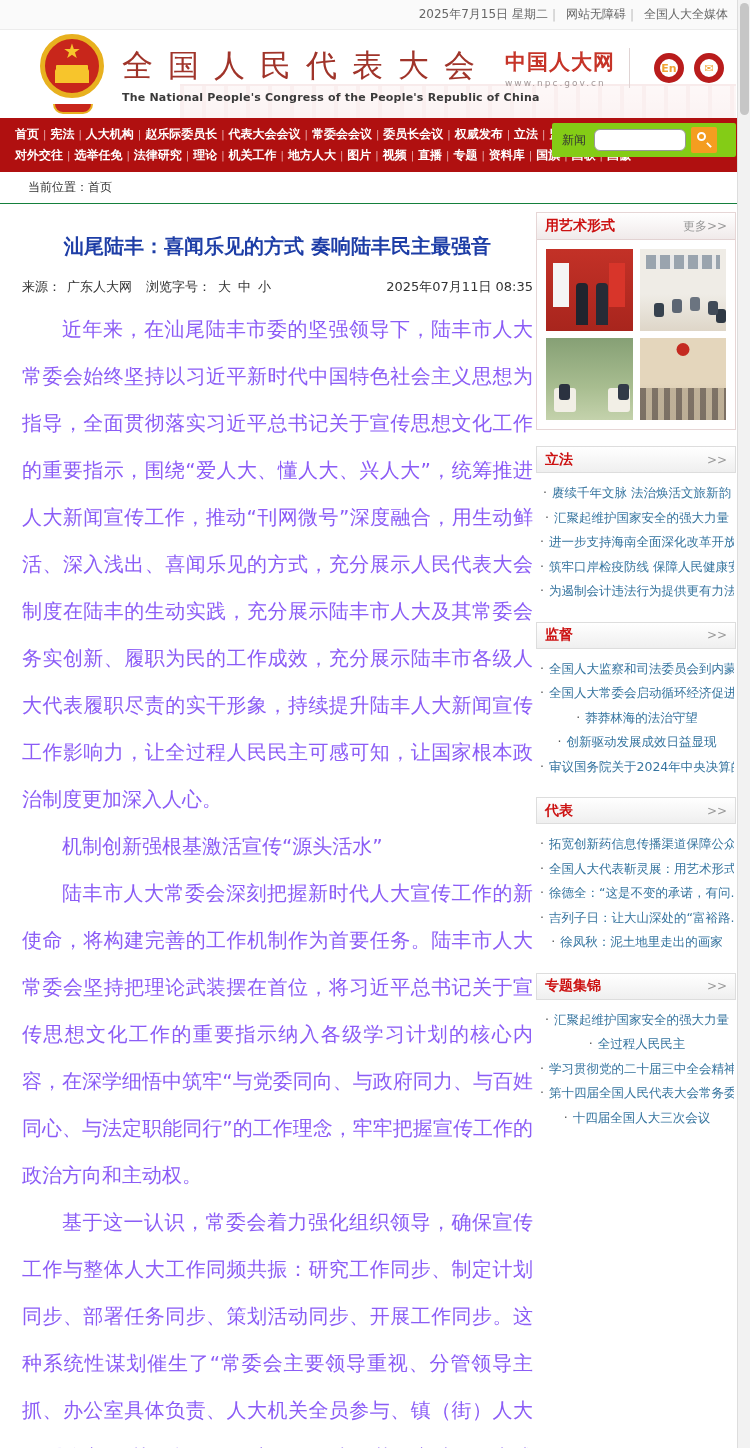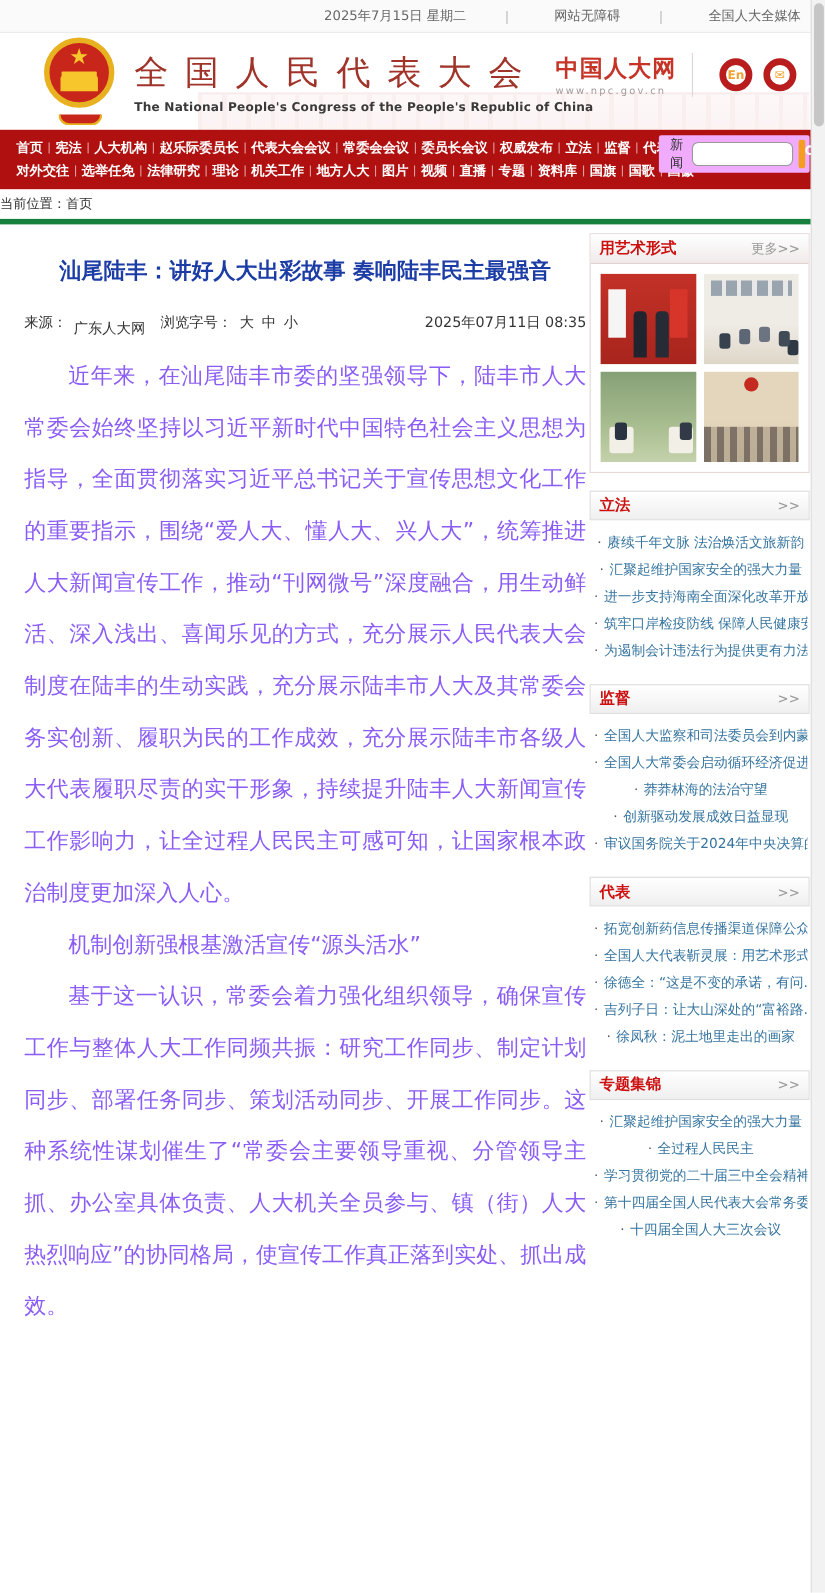--- a/index.html
+++ b/index.html
@@ -3,21 +3,21 @@
 <meta charset="utf-8">
 <style>
   * { margin:0; padding:0; box-sizing:border-box; }
   html,body { width:750px; height:1448px; overflow:hidden; background:#fff;
     font-family:"DejaVu Sans","Liberation Sans",sans-serif; }
   body { position:relative; }
 
   
   .topbar { height:30px; background:#fafafa; border-bottom:1px solid #ececec;
     display:flex; align-items:center; justify-content:flex-end; padding-right:22px;
-    font-size:12px; color:#666;gap:31px; }
+    font-size:12px; color:#666; }
   .topbar span { margin-left:6px; }
   .topbar .sep { color:#bbb; margin:0 4px; }
 
   
   .masthead { height:88px; background:#fff; position:relative; display:flex; align-items:center; }
   .watermark { position:absolute; left:180px; right:14px; bottom:0; height:34px; opacity:.55;
     background:
       repeating-linear-gradient(90deg,#f6e2e2 0 4px,transparent 4px 22px),
       linear-gradient(#fdf3f3,#faeaea);
     border-top:2px solid #f3dcdc; }
@@ -44,48 +44,48 @@
   .mast-divider { width:1px; height:40px; background:#e0d4d4; margin-right:14px; }
   .circle-btn { width:30px; height:30px; border-radius:50%; border:6px solid #b91c1c;
     color:#f0a335; font-size:11px; font-weight:bold; display:flex; align-items:center;
     justify-content:center; margin-left:10px; background:#fff; cursor:pointer; }
 
   
   .nav { background:#b01010; padding:6px 0 6px 12px; position:relative; min-height:44px; }
   .nav-row { display:flex; flex-wrap:nowrap; align-items:center; padding:2px 0; width:552px; }
   .nav-item { color:#fff; font-size:12px; font-weight:bold; padding:0 3px; white-space:nowrap; cursor:pointer; }
   .nav-sep { color:#e9b0b0; font-size:10px; padding:0 1px; }
-  .search-panel { position:absolute; right:14px; top:5px; width:137px; height:34px;
-    background:#f0abfc; border-radius:2px; display:flex; align-items:center; padding:0 4px 0 10px; }
+  .search-panel { position:absolute; right:14px; top:5px; width:184px; height:34px;
+    background:#84cc16; border-radius:2px; display:flex; align-items:center; padding:0 4px 0 10px; }
   .search-label { font-size:12px; color:#333; margin-right:8px; }
   .search-input { width:92px; height:22px; border:1px solid #999; border-radius:6px;
     font-size:12px; padding:0 6px; outline:none; }
   .search-btn { width:26px; height:26px; background:#f49d20; border:none; border-radius:2px;
     margin-left:5px; position:relative; cursor:pointer; }
   .mag { position:absolute; top:5px; left:6px; width:9px; height:9px; border:2px solid #fff;
     border-radius:50%; }
   .mag::after { content:""; position:absolute; width:2px; height:6px; background:#fff;
     transform:rotate(-45deg); left:9px; top:8px; }
 
   
-  .breadcrumb { height:32px; display:flex; align-items:center; 
-    font-size:12px; color:#333; border-bottom:5px solid #15803d; background:#fff; }
+  .breadcrumb { height:32px; display:flex; align-items:center; padding-left:28px;
+    font-size:12px; color:#333; border-bottom:1px solid #15803d; background:#fff; }
   .breadcrumb .crumb-link { color:#333; cursor:pointer; }
 
   
   .content { display:flex; padding:0 14px 0 22px; }
   .article-col { width:512px; }
   .sidebar { width:200px; margin-left:3px; }
 
   
   .article-title { margin-top:28px; text-align:center; color:#1d3da6; font-size:20px;
     font-weight:bold; line-height:28px; }
   .article-meta { margin-top:18px; display:flex; align-items:center; font-size:13px; color:#333; }
   .article-meta .m-label { color:#333; }
-  .article-meta .m-src { margin:12px 14px 0 6px; }
+  .article-meta .m-src { margin:0 14px 0 6px; }
   .fs-opt { margin-left:7px; cursor:pointer; }
   .meta-date { margin-left:auto; color:#333; }
   .article-body { margin-top:10px; }
   .article-body p { font-size:20px; color:#8b5cf6; line-height:47px; text-align:justify;
     text-indent:2em; }
 
   
   .photo-box { border:1px solid #e6d6d6; background:#fff; margin-top:8px; }
   .side-head { height:27px; border-bottom:1px solid #e2d2d2;
     background:linear-gradient(#ffffff,#f0eaea); display:flex; align-items:center;
@@ -229,31 +229,32 @@
 </div>
 
 <div class="breadcrumb">
   <span>当前位置：</span>
   <span class="crumb-link">首页</span>
 </div>
 
 <div class="content">
 
   <div class="article-col">
-    <h1 class="article-title">汕尾陆丰：讲好人大出彩故事 奏响陆丰民主最强音</h1>
+    <h1 class="article-title">汕尾陆丰：喜闻乐见的方式 奏响陆丰民主最强音</h1>
     <div class="article-meta">
       <span class="m-label">来源：</span>
       <span class="m-src">广东人大网</span>
       <span class="m-label">浏览字号：</span>
       <span id="fs-opts"><span class="fs-opt">大</span><span class="fs-opt">中</span><span class="fs-opt">小</span></span>
       <span class="meta-date">2025年07月11日 08:35</span>
     </div>
     <div class="article-body" id="article-body">
         <p>近年来，在汕尾陆丰市委的坚强领导下，陆丰市人大常委会始终坚持以习近平新时代中国特色社会主义思想为指导，全面贯彻落实习近平总书记关于宣传思想文化工作的重要指示，围绕“爱人大、懂人大、兴人大”，统筹推进人大新闻宣传工作，推动“刊网微号”深度融合，用生动鲜活、深入浅出、喜闻乐见的方式，充分展示人民代表大会制度在陆丰的生动实践，充分展示陆丰市人大及其常委会务实创新、履职为民的工作成效，充分展示陆丰市各级人大代表履职尽责的实干形象，持续提升陆丰人大新闻宣传工作影响力，让全过程人民民主可感可知，让国家根本政治制度更加深入人心。</p>
         <p>机制创新强根基激活宣传“源头活水”</p>
+        <p>陆丰市人大常委会深刻把握新时代人大宣传工作的新使命，将构建完善的工作机制作为首要任务。陆丰市人大常委会坚持把理论武装摆在首位，将习近平总书记关于宣传思想文化工作的重要指示纳入各级学习计划的核心内容，在深学细悟中筑牢“与党委同向、与政府同力、与百姓同心、与法定职能同行”的工作理念，牢牢把握宣传工作的政治方向和主动权。</p>
         <p>基于这一认识，常委会着力强化组织领导，确保宣传工作与整体人大工作同频共振：研究工作同步、制定计划同步、部署任务同步、策划活动同步、开展工作同步。这种系统性谋划催生了“常委会主要领导重视、分管领导主抓、办公室具体负责、人大机关全员参与、镇（街）人大热烈响应”的协同格局，使宣传工作真正落到实处、抓出成效。</p>
       </div>
   </div>
 
   <div class="sidebar">
     <div class="photo-box">
       <div class="side-head">
         <span class="side-head-title">用艺术形式</span>
         <span class="side-head-more">更多&gt;&gt;</span>
       </div>

